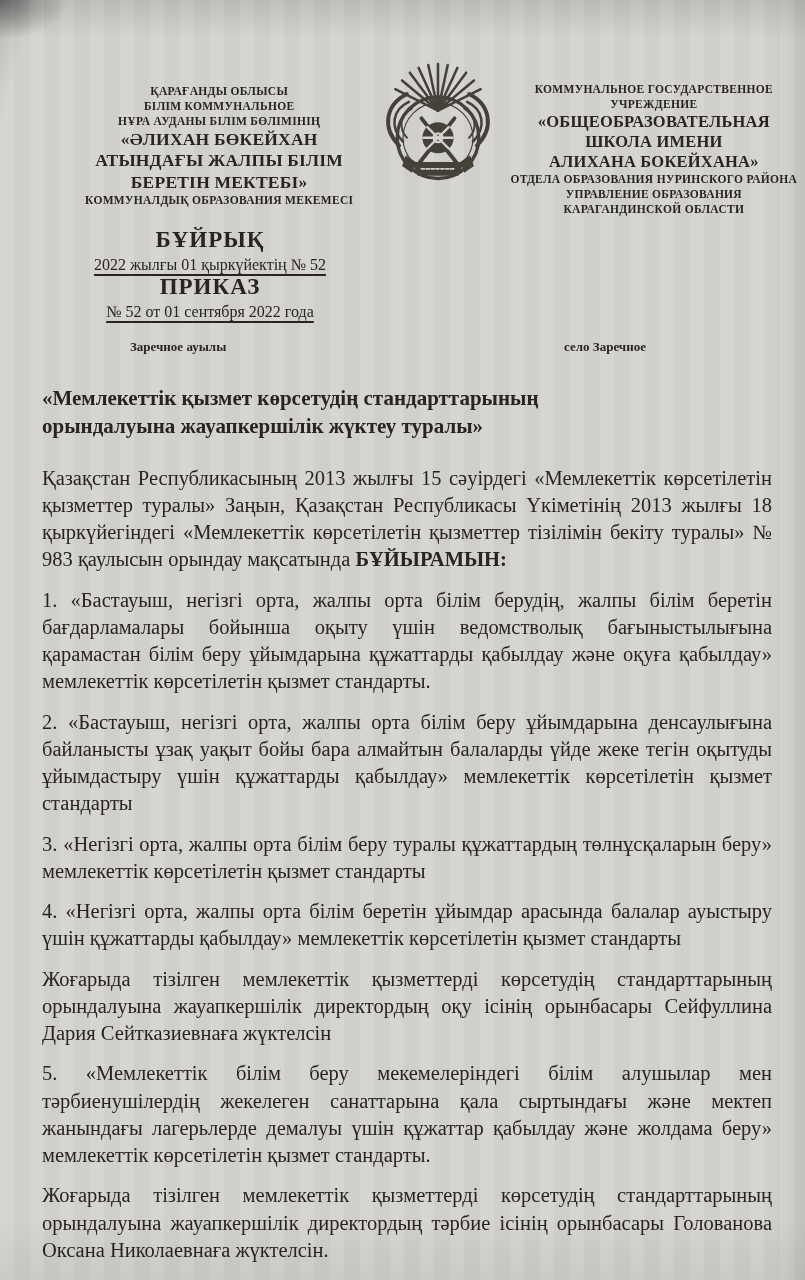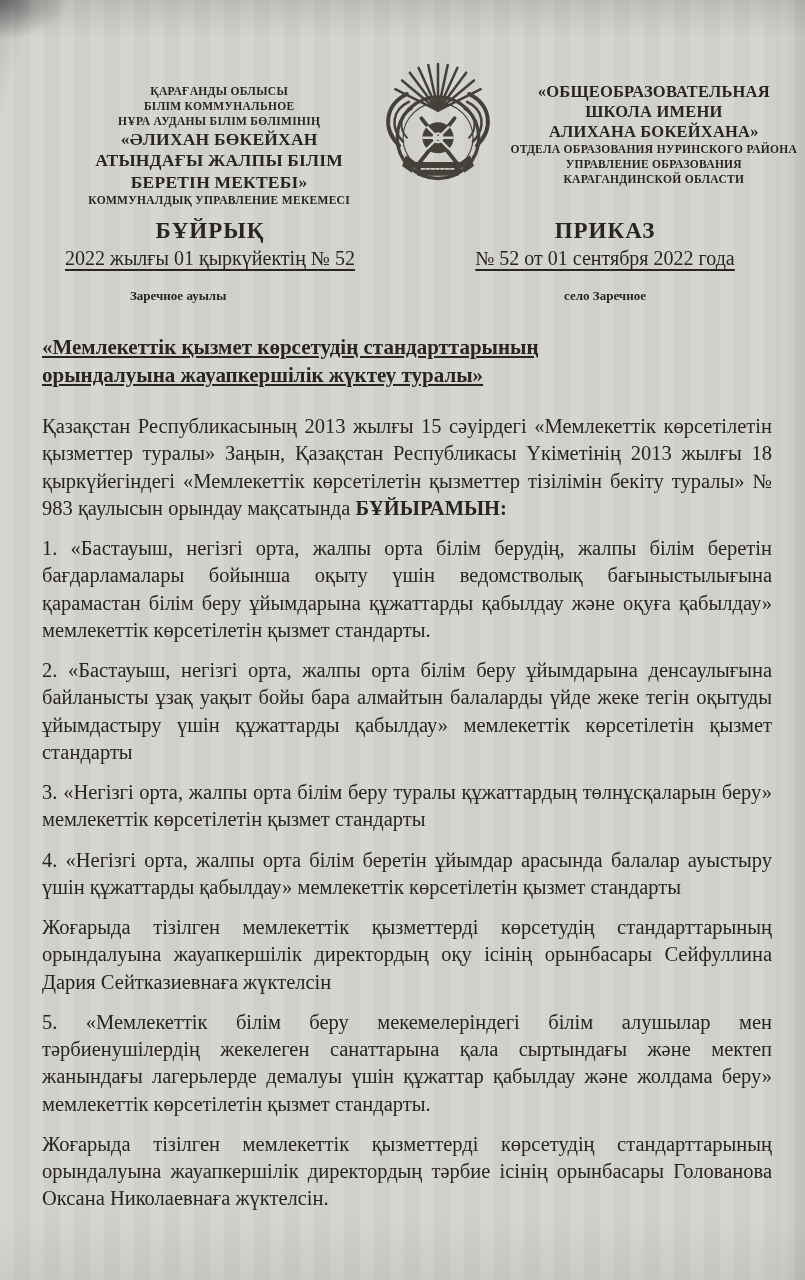--- a/index.html
+++ b/index.html
@@ -27,50 +27,50 @@
   
   .letterhead{display:flex;justify-content:flex-end;align-items:flex-start;
     padding:62px 1px 0 66px;}
   .org{width:308px;text-align:center;font-weight:bold;padding-top:22px;}
   .org.right{width:302px;padding-top:20px;}
   .org .small{font-size:11.5px;line-height:1.3;letter-spacing:.3px;}
   .org .big{font-size:17.5px;line-height:1.22;letter-spacing:.2px;}
   .org.right .big{font-size:16.5px;}
   .emblem-wrap{width:132px;display:flex;justify-content:center;}
   
-  .order-row{display:flex;justify-content:space-between;padding:10px 30px 0 40px;}
+  .order-row{display:flex;justify-content:space-between;padding:10px 30px 0 40px;flex-direction:column;}
   .order-col{width:340px;text-align:center;}
   .order-title{font-size:23px;font-weight:bold;letter-spacing:1px;}
-  .order-date{font-size:20px;margin-top:3px;text-decoration:underline;
+  .order-date{font-size:16px;margin-top:3px;text-decoration:underline;
     text-underline-offset:4px;text-decoration-thickness:1.5px;}
   .place-row{display:flex;justify-content:space-between;padding:18px 30px 0 25px;}
   .place-col{width:340px;text-align:center;font-size:13px;font-weight:bold;}
   .place-col.left{text-align:left;padding-left:105px;box-sizing:border-box;}
   
-  .subject{margin:30px 35px 0 42px;font-size:21px;font-weight:bold;line-height:1.32;text-decoration:underline;}
+  .subject{margin:30px 35px 0 42px;font-size:21px;font-weight:bold;line-height:1.32;}
   
   .doc-body{margin:24px 33px 4px 42px;font-size:20.5px;line-height:1.33;}
   .doc-body p{margin:0 0 13px 0;text-align:justify;}
   .doc-body .bold{font-weight:bold;}
 </style>
 </head>
 <body>
 
 <div class="page">
   <div class="smudge"></div>
 
   <div class="letterhead">
     <div class="org left">
       <div class="small">ҚАРАҒАНДЫ ОБЛЫСЫ</div>
       <div class="small">БІЛІМ КОММУНАЛЬНОЕ</div>
       <div class="small">НҰРА АУДАНЫ БІЛІМ БӨЛІМІНІҢ</div>
       <div class="big">«ӘЛИХАН БӨКЕЙХАН</div>
       <div class="big">АТЫНДАҒЫ ЖАЛПЫ БІЛІМ</div>
       <div class="big">БЕРЕТІН МЕКТЕБІ»</div>
-      <div class="small">КОММУНАЛДЫҚ УПРАВЛЕНИЕ МЕКЕМЕСІ</div>
+      <div class="small">КОММУНАЛДЫҚ ОБРАЗОВАНИЯ МЕКЕМЕСІ</div>
     </div>
 
     <div class="emblem-wrap">
 
       <svg width="130" height="136" viewBox="0 0 130 140">
         <defs>
             <filter id="g">
               <feGaussianBlur stdDeviation="0.5"></feGaussianBlur>
             </filter>
           </defs>
@@ -113,20 +113,21 @@
 
           <path d="M38,103 L92,103 L86,117 L44,117 Z" fill="#34312b" stroke="none"></path>
           <path d="M32,96 l10,7 -4,11 -10,-7 Z" fill="#34312b" stroke="none"></path>
           <path d="M98,96 l-10,7 4,11 10,-7 Z" fill="#34312b" stroke="none"></path>
           <line x1="48" y1="110" x2="82" y2="110" stroke="#cfcecb" stroke-width="2" stroke-dasharray="3 2"></line>
         </g>
       </svg>
     </div>
 
     <div class="org right">
+      <div class="small">КОММУНАЛЬНОЕ ГОСУДАРСТВЕННОЕ  УЧРЕЖДЕНИЕ</div>
       <div class="big">«ОБЩЕОБРАЗОВАТЕЛЬНАЯ</div>
       <div class="big">ШКОЛА ИМЕНИ</div>
       <div class="big">АЛИХАНА БОКЕЙХАНА»</div>
       <div class="small">ОТДЕЛА ОБРАЗОВАНИЯ НУРИНСКОГО РАЙОНА</div>
       <div class="small">УПРАВЛЕНИЕ ОБРАЗОВАНИЯ</div>
       <div class="small">КАРАГАНДИНСКОЙ ОБЛАСТИ</div>
     </div>
   </div>
 
   <div class="order-row">

